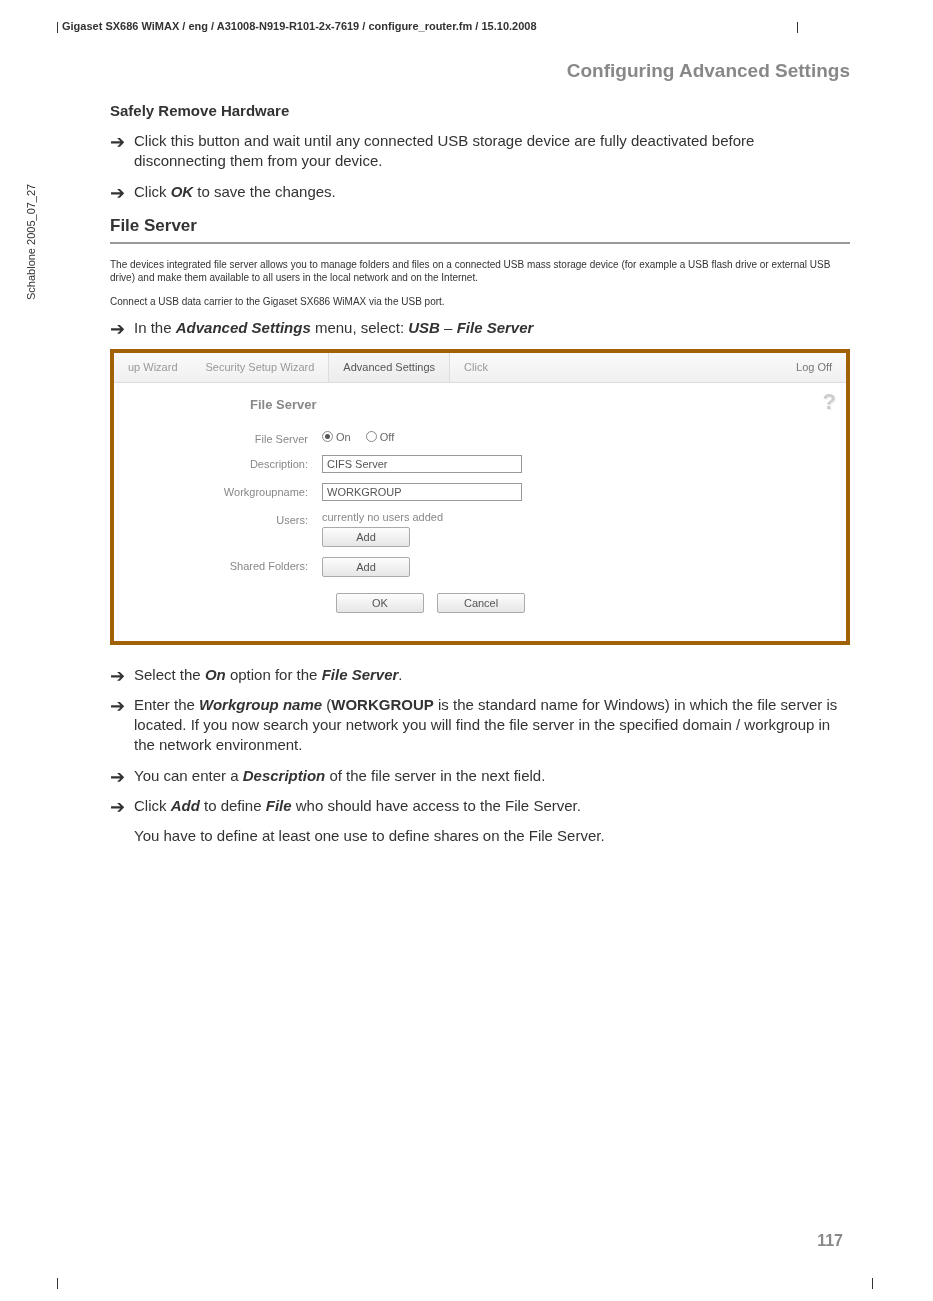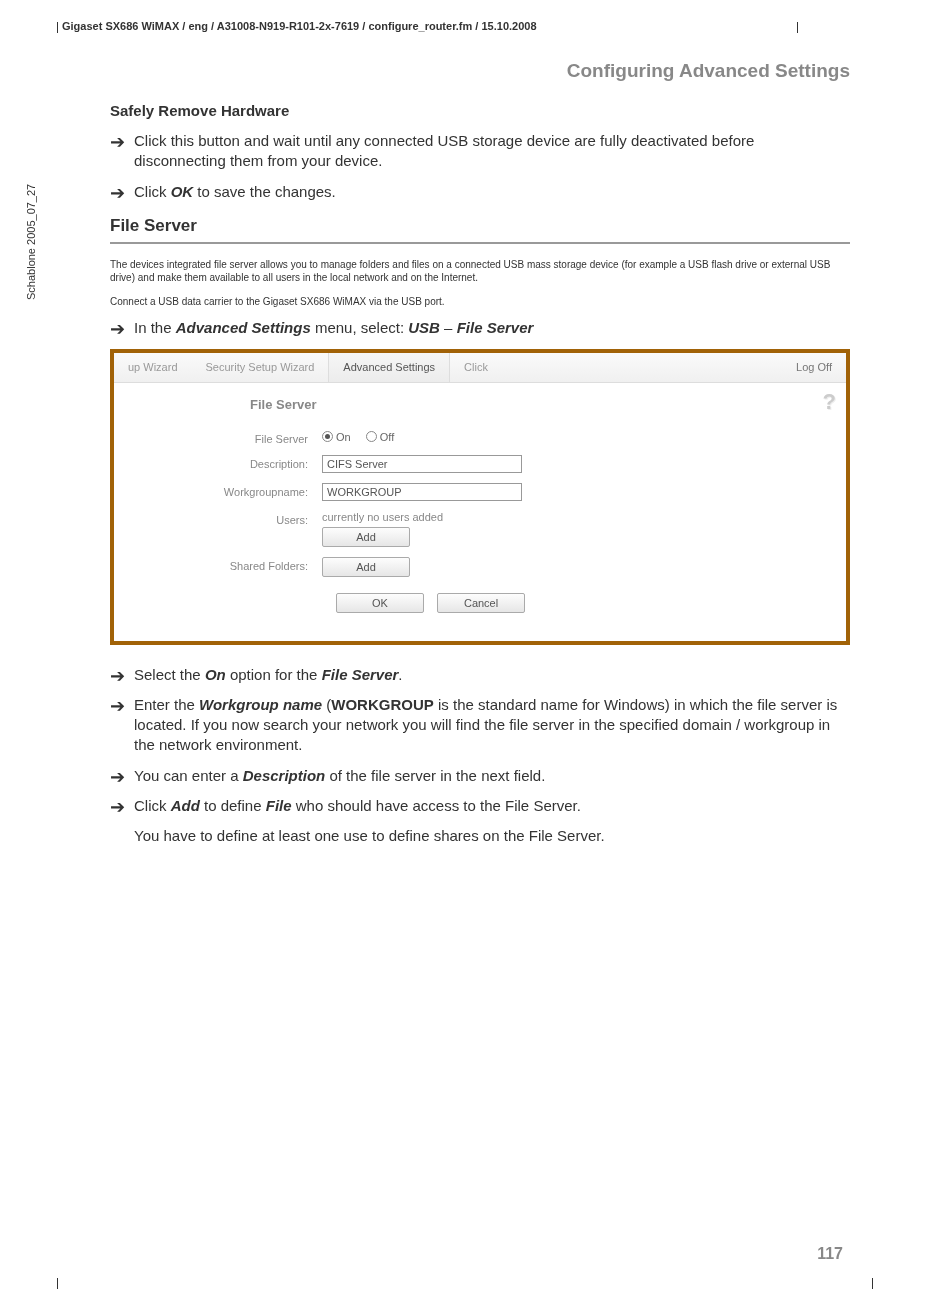--- a/index.html
+++ b/index.html
@@ -31,21 +31,21 @@
 .form-label { width:190px; text-align:right; padding-right:14px; color:#888; padding-top:3px; }
 .form-field { flex:1; }
 .radio-dot { display:inline-block; width:11px; height:11px; border:1px solid #888; border-radius:50%; vertical-align:middle; margin-right:3px; position:relative; }
 .radio-dot.checked::after { content:""; position:absolute; left:2px; top:2px; width:5px; height:5px; background:#555; border-radius:50%; }
 .radio-label { vertical-align:middle; margin-right:12px; color:#666; }
 .ss-input { border:1px solid #999; padding:2px 4px; width:200px; font-size:11px; color:#555; background:#fff; }
 .status-text { color:#888; margin-bottom:4px; display:block; }
 .ss-btn { border:1px solid #aaa; background:linear-gradient(#fdfdfd,#e6e6e6); padding:3px 0; width:88px; font-size:11px; color:#555; text-align:center; display:inline-block; border-radius:2px; cursor:pointer; }
 .btn-row { margin-left:204px; margin-top:16px; }
 .btn-row .ss-btn { margin-right:10px; }
-.page-num { position:absolute; right:90px; bottom:38px; font-size:16px; font-weight:bold; color:#888; }
+.page-num { position:absolute; right:90px; bottom:51px; font-size:16px; font-weight:bold; color:#888; }
 .bottom-mark-l { position:absolute; left:57px; bottom:12px; width:1px; height:11px; background:#333; }
 .bottom-mark-r { position:absolute; right:60px; bottom:12px; width:1px; height:11px; background:#333; }
 </style>
 </head>
 <body>
 
 <div class="header-line"><span>Gigaset SX686 WiMAX / eng / A31008-N919-R101-2x-7619 / configure_router.fm / 15.10.2008</span></div>
 <div class="sidebar-text">Schablone 2005_07_27</div>
 
 <div class="page">

